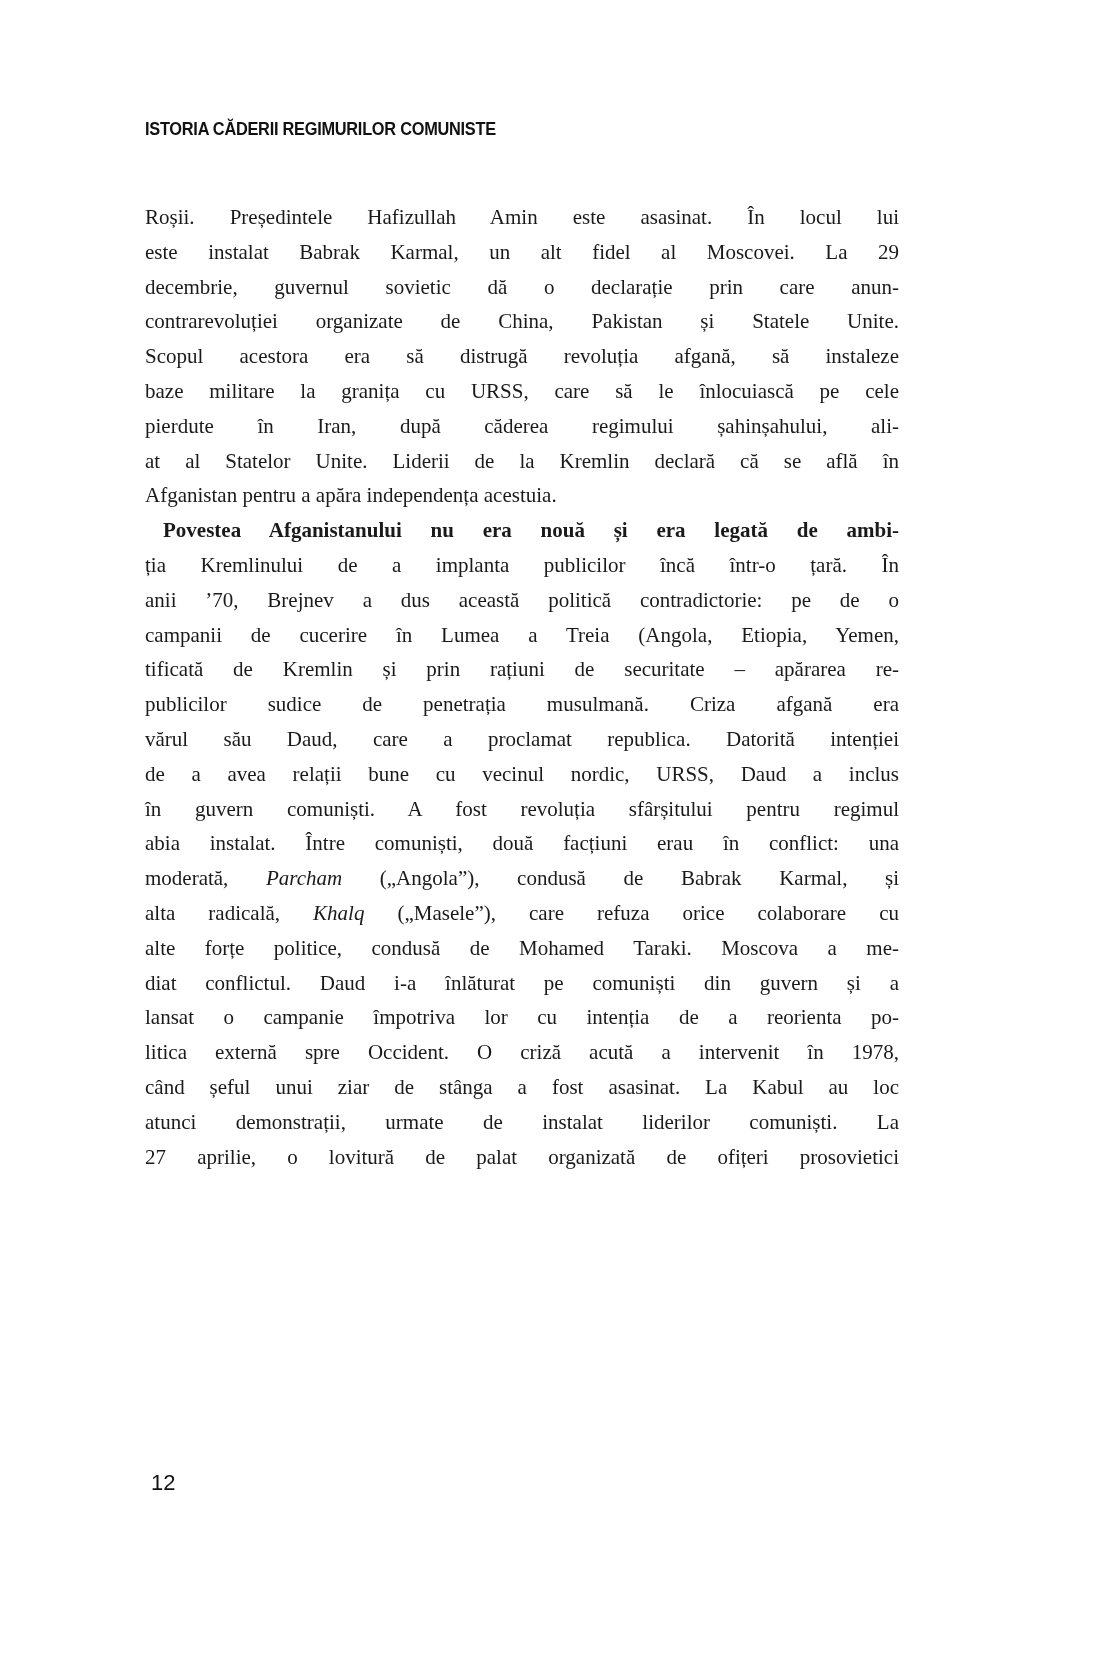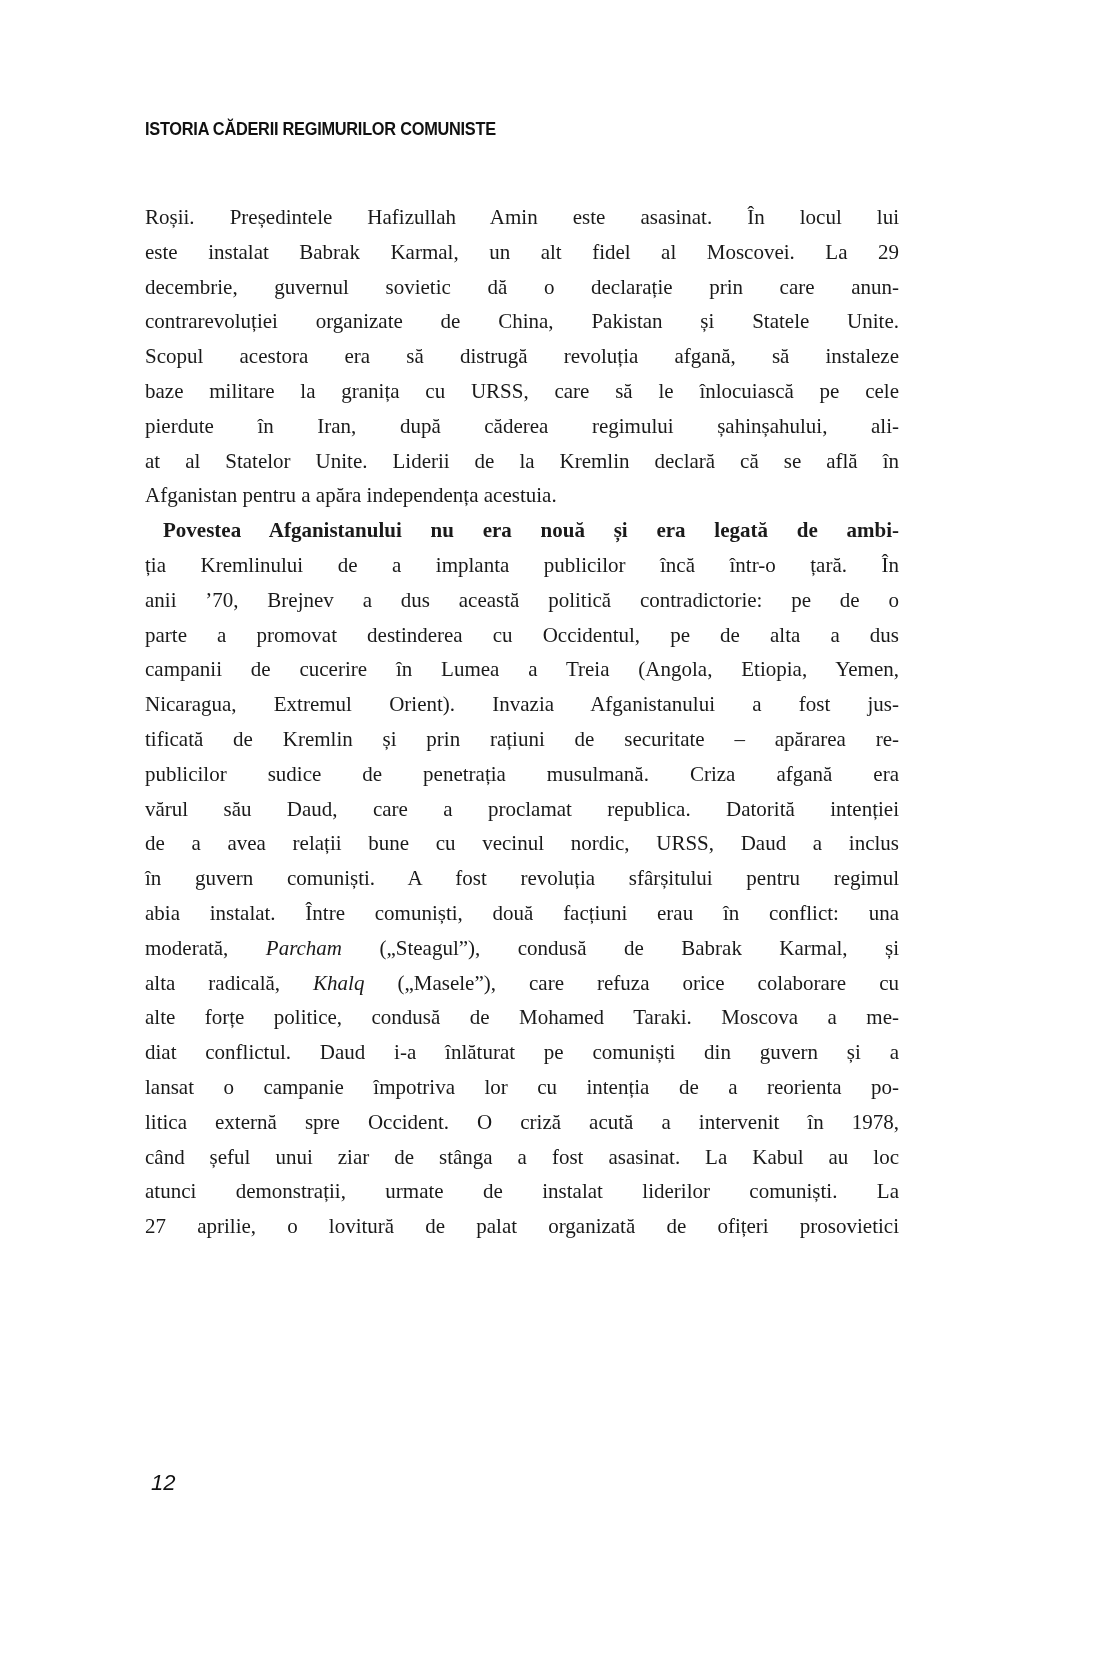--- a/index.html
+++ b/index.html
@@ -52,21 +52,20 @@
       font-weight: bold;
     }
     .line i { font-style: italic; margin-top: 35px; }
     .page-number {
       position: absolute;
       left: 151px;
       top: 1470px;
       font-family: "Liberation Sans", "DejaVu Sans", sans-serif;
       font-size: 22px;
       color: #111;
-      font-style: italic;
     }
   </style>
 </head>
 <body>
 
 <div class="running-head">ISTORIA CĂDERII REGIMURILOR COMUNISTE</div>
 
 <div class="body-text">
 
   <div>
@@ -78,30 +77,28 @@
     <span class="line">baze militare la granița cu URSS, care să le înlocuiască pe cele</span>
     <span class="line">pierdute în Iran, după căderea regimului șahinșahului, ali-</span>
     <span class="line">at al Statelor Unite. Liderii de la Kremlin declară că se află în</span>
     <span class="line last">Afganistan pentru a apăra independența acestuia.</span>
   </div>
 
   <div>
     <span class="line indent">Povestea Afganistanului nu era nouă și era legată de ambi-</span>
     <span class="line">ția Kremlinului de a implanta publicilor încă într-o țară. În</span>
     <span class="line">anii ’70, Brejnev a dus această politică contradictorie: pe de o</span>
-    <span class="line">parte a promovat destinderea cu Occidentul, pe de alta a dus</span>
     <span class="line">campanii de cucerire în Lumea a Treia (Angola, Etiopia, Yemen,</span>
-    <span class="line">Nicaragua, Extremul Orient). Invazia Afganistanului a fost jus-</span>
     <span class="line">tificată de Kremlin și prin rațiuni de securitate – apărarea re-</span>
     <span class="line">publicilor sudice de penetrația musulmană. Criza afgană era</span>
     <span class="line">vărul său Daud, care a proclamat republica. Datorită intenției</span>
     <span class="line">de a avea relații bune cu vecinul nordic, URSS, Daud a inclus</span>
     <span class="line">în guvern comuniști. A fost revoluția sfârșitului pentru regimul</span>
     <span class="line">abia instalat. Între comuniști, două facțiuni erau în conflict: una</span>
-    <span class="line"><span>moderată, </span><i>Parcham</i><span> („Steagul”), condusă de Babrak Karmal, și</span></span>
+    <span class="line"><span>moderată, </span><i>Parcham</i><span> („Angola”), condusă de Babrak Karmal, și</span></span>
     <span class="line"><span>alta radicală, </span><i>Khalq</i><span> („Masele”), care refuza orice colaborare cu</span></span>
     <span class="line">alte forțe politice, condusă de Mohamed Taraki. Moscova a me-</span>
     <span class="line">diat conflictul. Daud i-a înlăturat pe comuniști din guvern și a</span>
     <span class="line">lansat o campanie împotriva lor cu intenția de a reorienta po-</span>
     <span class="line">litica externă spre Occident. O criză acută a intervenit în 1978,</span>
     <span class="line">când șeful unui ziar de stânga a fost asasinat. La Kabul au loc</span>
     <span class="line">atunci demonstrații, urmate de instalat liderilor comuniști. La</span>
     <span class="line">27 aprilie, o lovitură de palat organizată de ofițeri prosovietici</span>
   </div>
 </div>

